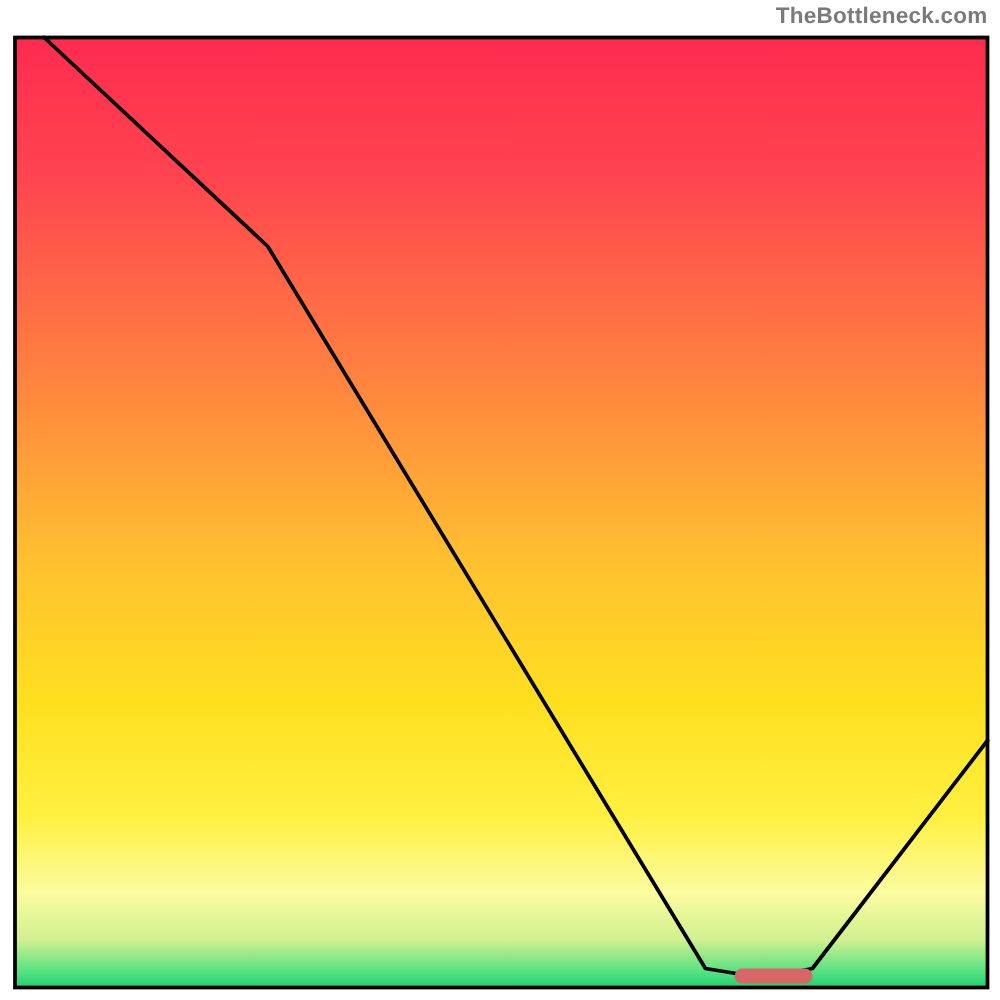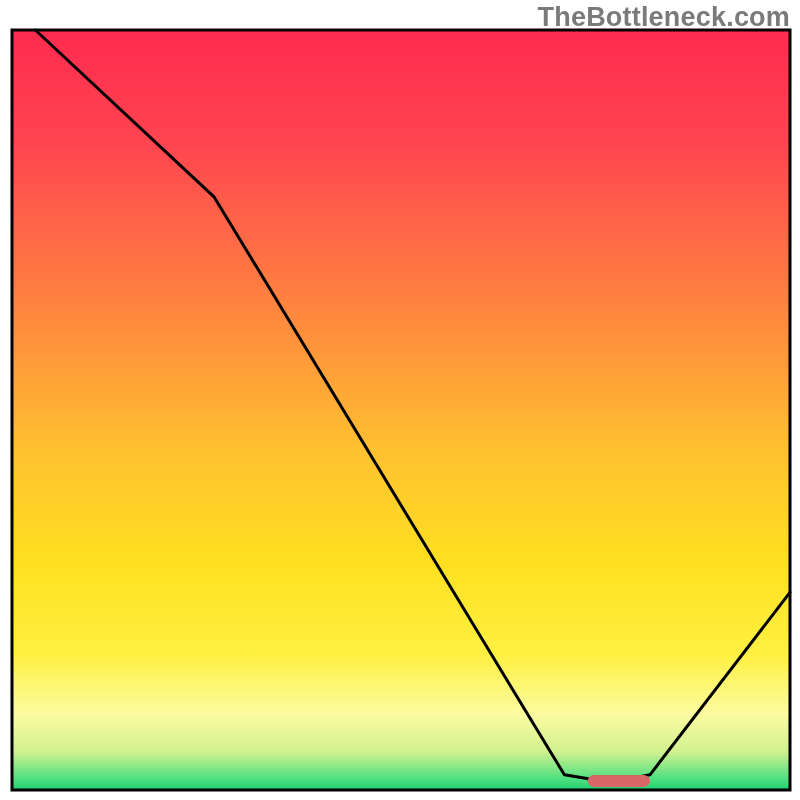--- a/index.html
+++ b/index.html
@@ -15,21 +15,21 @@
     width: 800px;
     height: 800px;
   }
   svg {
     display: block;
   }
   #watermark {
     position: absolute;
     top: 2px;
     right: 10px;
-    font-size: 27px;
+    font-size: 18px;
     font-weight: 600;
     color: #7a7a7a;
     letter-spacing: 0.2px;
   }
 </style>
 </head>
 <body>
 
 <div id="chart-container">
   <svg id="chart-svg" width="800" height="800" viewBox="0 0 800 800">

